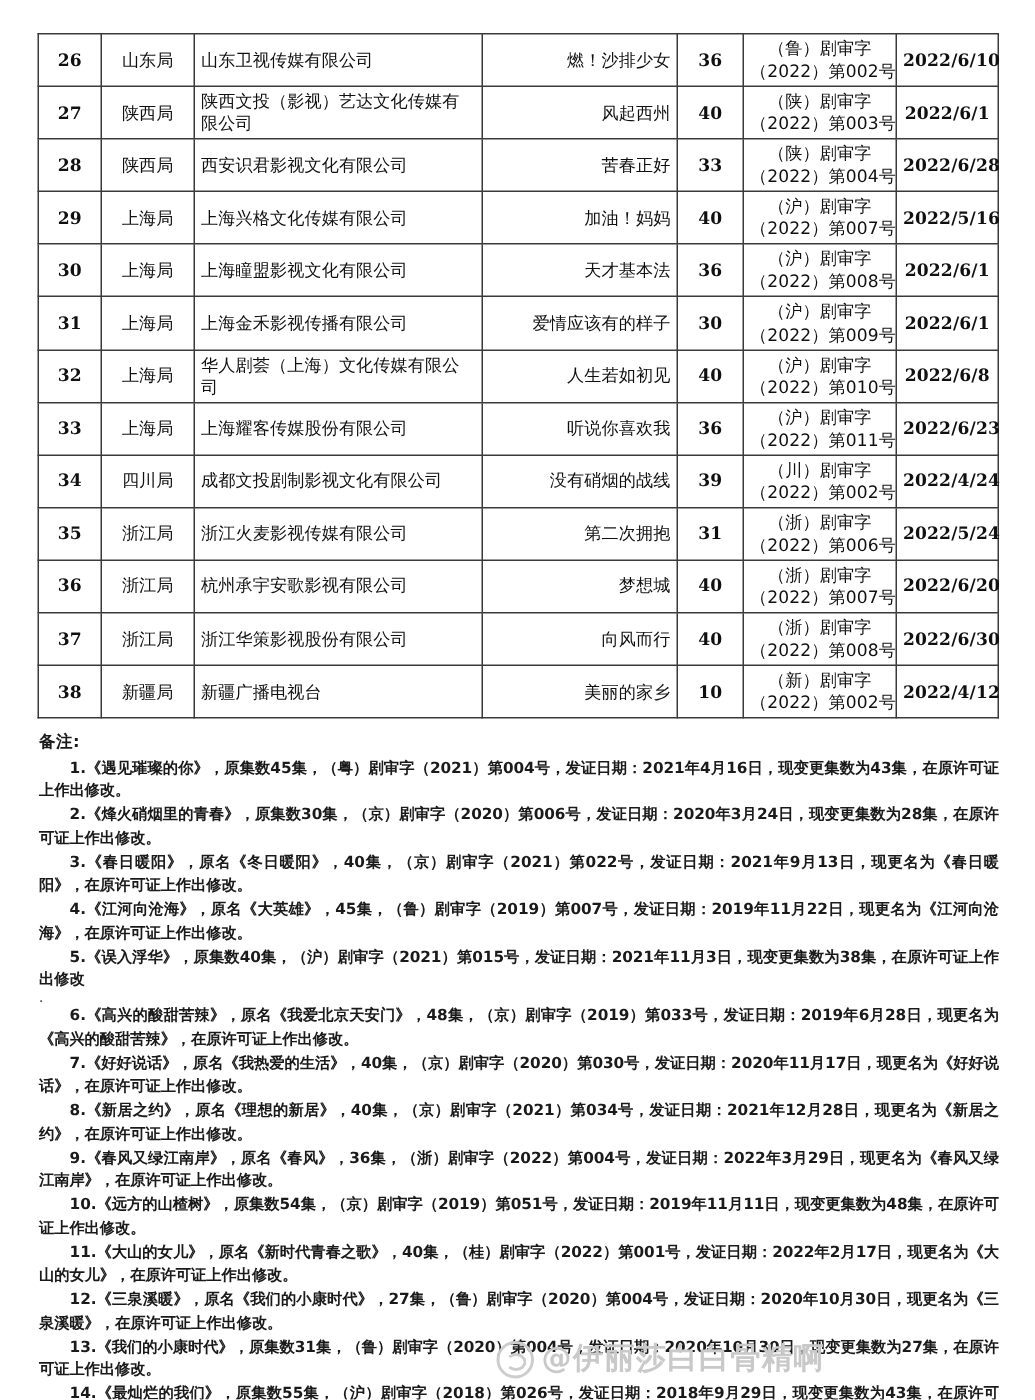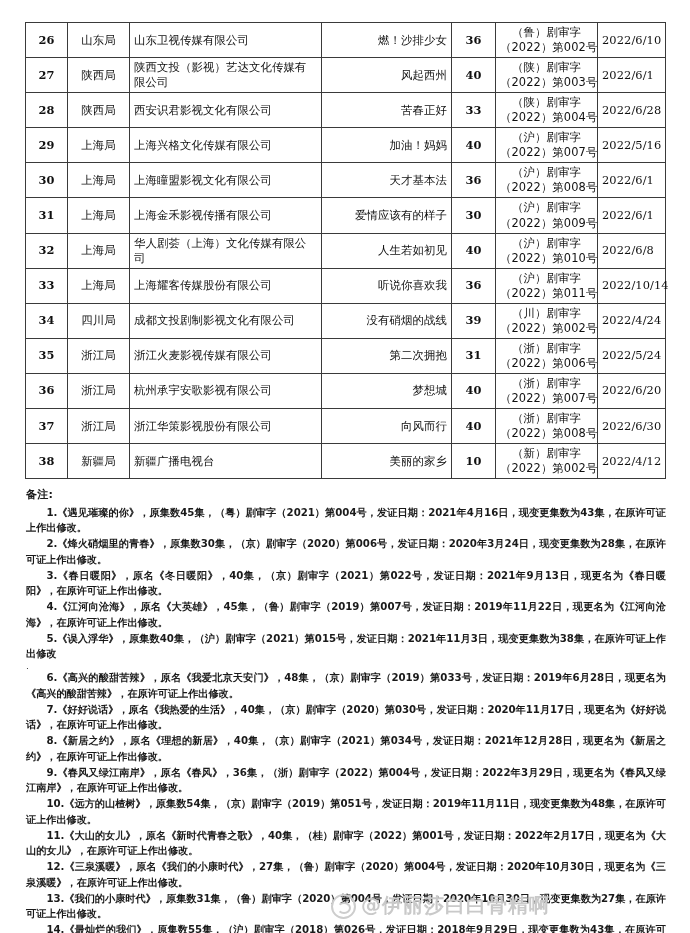--- a/index.html
+++ b/index.html
@@ -60,21 +60,21 @@
   col.c-eps     { width: 44px;  }
   col.c-cert    { width: 102px; }
   col.c-date    { width: 68px;  }
 
   td.idx     { text-align: center; font-size: 12px; font-family: "DejaVu Serif","Liberation Serif", serif; font-weight: 600;}
   td.bureau  { text-align: center; }
   td.company { text-align: left; padding-left: 6px; }
   td.title   { text-align: right; }
   td.eps     { text-align: center; font-size: 12px; font-family: "DejaVu Serif","Liberation Serif", serif; font-weight: 600;}
   td.cert    { text-align: center; font-size: 10.6px; line-height: 1.3; }
-  td.date    { font-size: 10.6px; font-family: "DejaVu Serif","Liberation Serif", serif; font-weight: 400; }
+  td.date    { text-align: center; font-size: 10.6px; font-family: "DejaVu Serif","Liberation Serif", serif; font-weight: 700; }
 
   td.cert .cert-l1,
   td.cert .cert-l2 { display: block; white-space: nowrap; }
 
   
   .notes {
     position: absolute;
     left: 26px;
     top: 487px;
     width: 640px;
@@ -240,21 +240,21 @@
           <tr>
             <td class="idx">33</td>
             <td class="bureau">上海局</td>
             <td class="company">上海耀客传媒股份有限公司</td>
             <td class="title">听说你喜欢我</td>
             <td class="eps">36</td>
             <td class="cert">
               <span class="cert-l1">（沪）剧审字</span>
               <span class="cert-l2">（2022）第011号</span>
             </td>
-            <td class="date">2022/10/14</td>
+            <td class="date">2022/6/23</td>
           </tr>
           <tr>
             <td class="idx">34</td>
             <td class="bureau">四川局</td>
             <td class="company">成都文投剧制影视文化有限公司</td>
             <td class="title">没有硝烟的战线</td>
             <td class="eps">39</td>
             <td class="cert">
               <span class="cert-l1">（川）剧审字</span>
               <span class="cert-l2">（2022）第002号</span>

